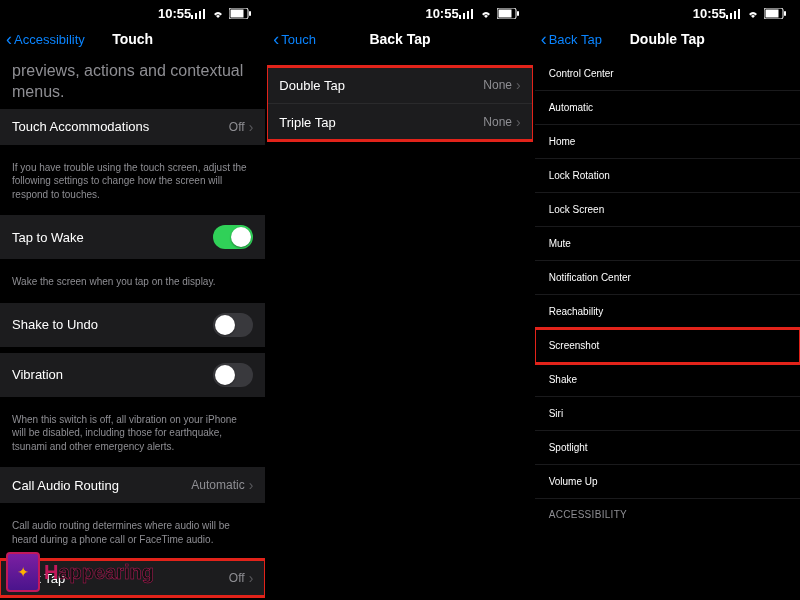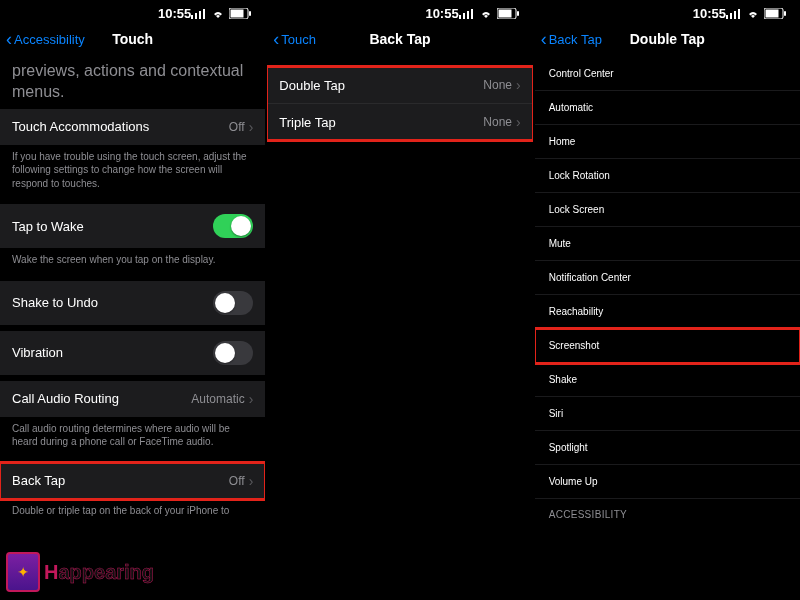--- a/index.html
+++ b/index.html
@@ -81,21 +81,21 @@
     font-size: 12px;
     display: flex;
     align-items: center;
     gap: 4px;
   }
   .chev { color: #5a5a5e; font-size: 14px; font-weight: 300; }
   .footer {
     color: #8e8e93;
     font-size: 10px;
     line-height: 1.35;
-    padding: 5px 12px 8px 12px;
+    padding: 16px 12px 8px 12px;
   }
   .toggle {
     width: 40px; height: 24px; border-radius: 12px; position: relative;
   }
   .toggle.on { background: #30d158; }
   .toggle.off { background: #39393d; }
   .knob {
     position: absolute; top: 2px; width: 20px; height: 20px;
     background: #fff; border-radius: 50%;
     box-shadow: 0 1px 2px rgba(0,0,0,0.4);
@@ -227,20 +227,21 @@
       </div>
 
       <div class="group">
         <div class="row">
           <span class="label">Vibration</span>
           <span class="toggle off">
               <span class="knob"></span>
             </span>
         </div>
       </div>
+      <div class="footer">When this switch is off, all vibration on your iPhone will be disabled, including those for earthquake, tsunami and other emergency alerts.</div>
 
       <div class="group">
         <div class="row">
           <span class="label">Call Audio Routing</span>
           <span class="value">
             <span>Automatic</span>
             <span class="chev">›</span>
           </span>
         </div>
       </div>

